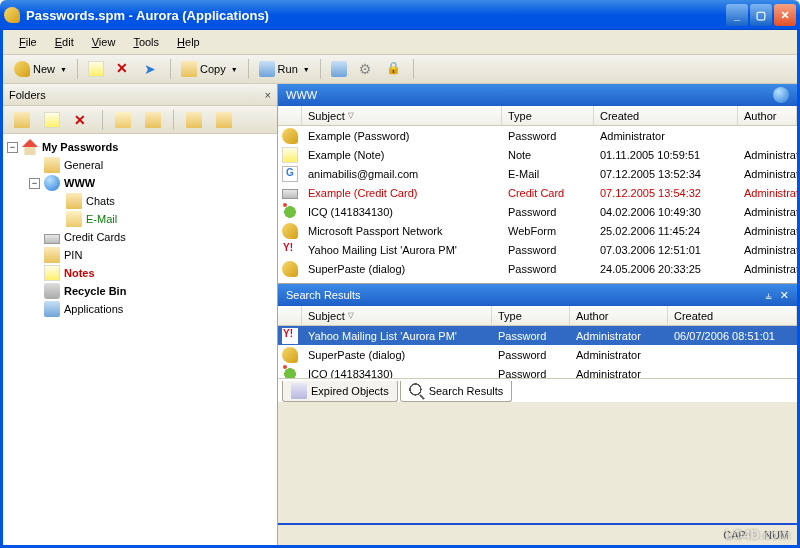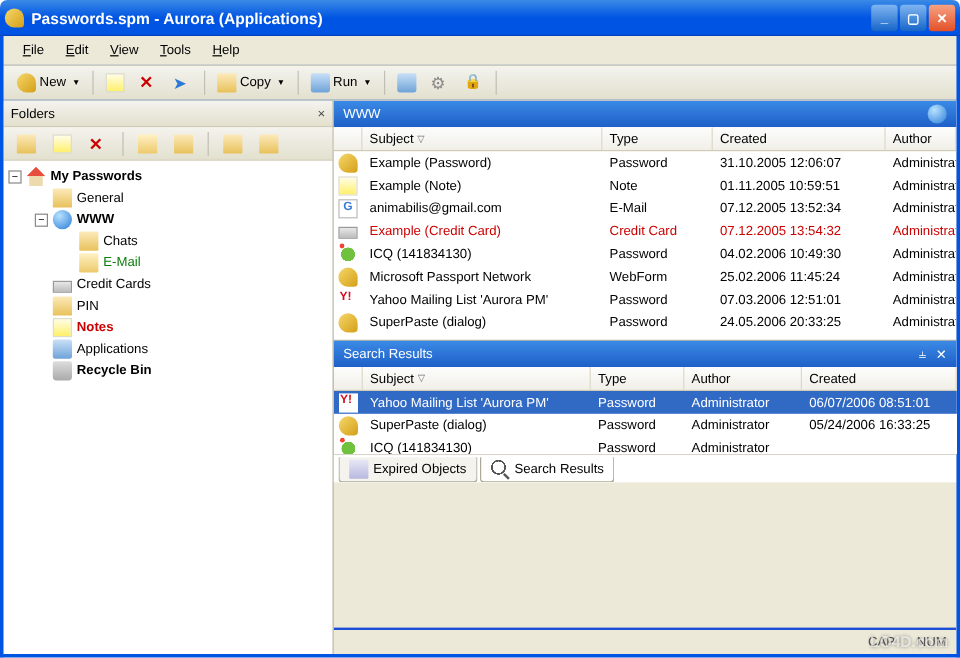--- a/index.html
+++ b/index.html
@@ -245,27 +245,27 @@
           <span class="tree-icon i-folder"></span>
           <span class="tree-label">PIN</span>
         </div>
         <div class="tree-item" style="padding-left:22px">
           <span class="tree-spacer"></span>
           <span class="tree-icon i-note"></span>
           <span class="tree-label red">Notes</span>
         </div>
         <div class="tree-item" style="padding-left:22px">
           <span class="tree-spacer"></span>
+          <span class="tree-icon i-bin"></span>
+          <span class="tree-label bold">Recycle Bin</span>
+        </div>
+        <div class="tree-item" style="padding-left:22px">
+          <span class="tree-spacer"></span>
           <span class="tree-icon i-app"></span>
           <span class="tree-label">Applications</span>
-        </div>
-        <div class="tree-item" style="padding-left:22px">
-          <span class="tree-spacer"></span>
-          <span class="tree-icon i-bin"></span>
-          <span class="tree-label bold">Recycle Bin</span>
         </div>
       </div>
     </div>
 
     <div class="right-side">
       <div class="www-pane www">
         <div class="section-header">
           <span>WWW</span>
           <span class="sec-icon ticon i-globe"></span>
         </div>
@@ -280,21 +280,20 @@
             <div class="col col-created">Created</div>
             <div class="col col-author">Author</div>
           </div>
           <div id="www-rows">
               <div class="list-row">
                 <div class="icon-cell">
                   <span class="ticon i-key"></span>
                 </div>
                 <div class="cell cell-subject">Example (Password)</div>
                 <div class="cell cell-type">Password</div>
-                <div class="cell cell-created">31.10.2005 12:06:07</div>
                 <div class="cell cell-author">Administrator</div>
               </div>
               <div class="list-row">
                 <div class="icon-cell">
                   <span class="ticon i-note"></span>
                 </div>
                 <div class="cell cell-subject">Example (Note)</div>
                 <div class="cell cell-type">Note</div>
                 <div class="cell cell-created">01.11.2005 10:59:51</div>
                 <div class="cell cell-author">Administrator</div>
@@ -386,21 +385,20 @@
                 <div class="cell cell-author">Administrator</div>
                 <div class="cell cell-created">06/07/2006 08:51:01</div>
               </div>
               <div class="list-row">
                 <div class="icon-cell">
                   <span class="ticon i-key"></span>
                 </div>
                 <div class="cell cell-subject">SuperPaste (dialog)</div>
                 <div class="cell cell-type">Password</div>
                 <div class="cell cell-author">Administrator</div>
-                <div class="cell cell-created">05/24/2006 16:33:25</div>
               </div>
               <div class="list-row">
                 <div class="icon-cell">
                   <span class="ticon i-icq"></span>
                 </div>
                 <div class="cell cell-subject">ICQ (141834130)</div>
                 <div class="cell cell-type">Password</div>
                 <div class="cell cell-author">Administrator</div>
               </div>
             </div>

